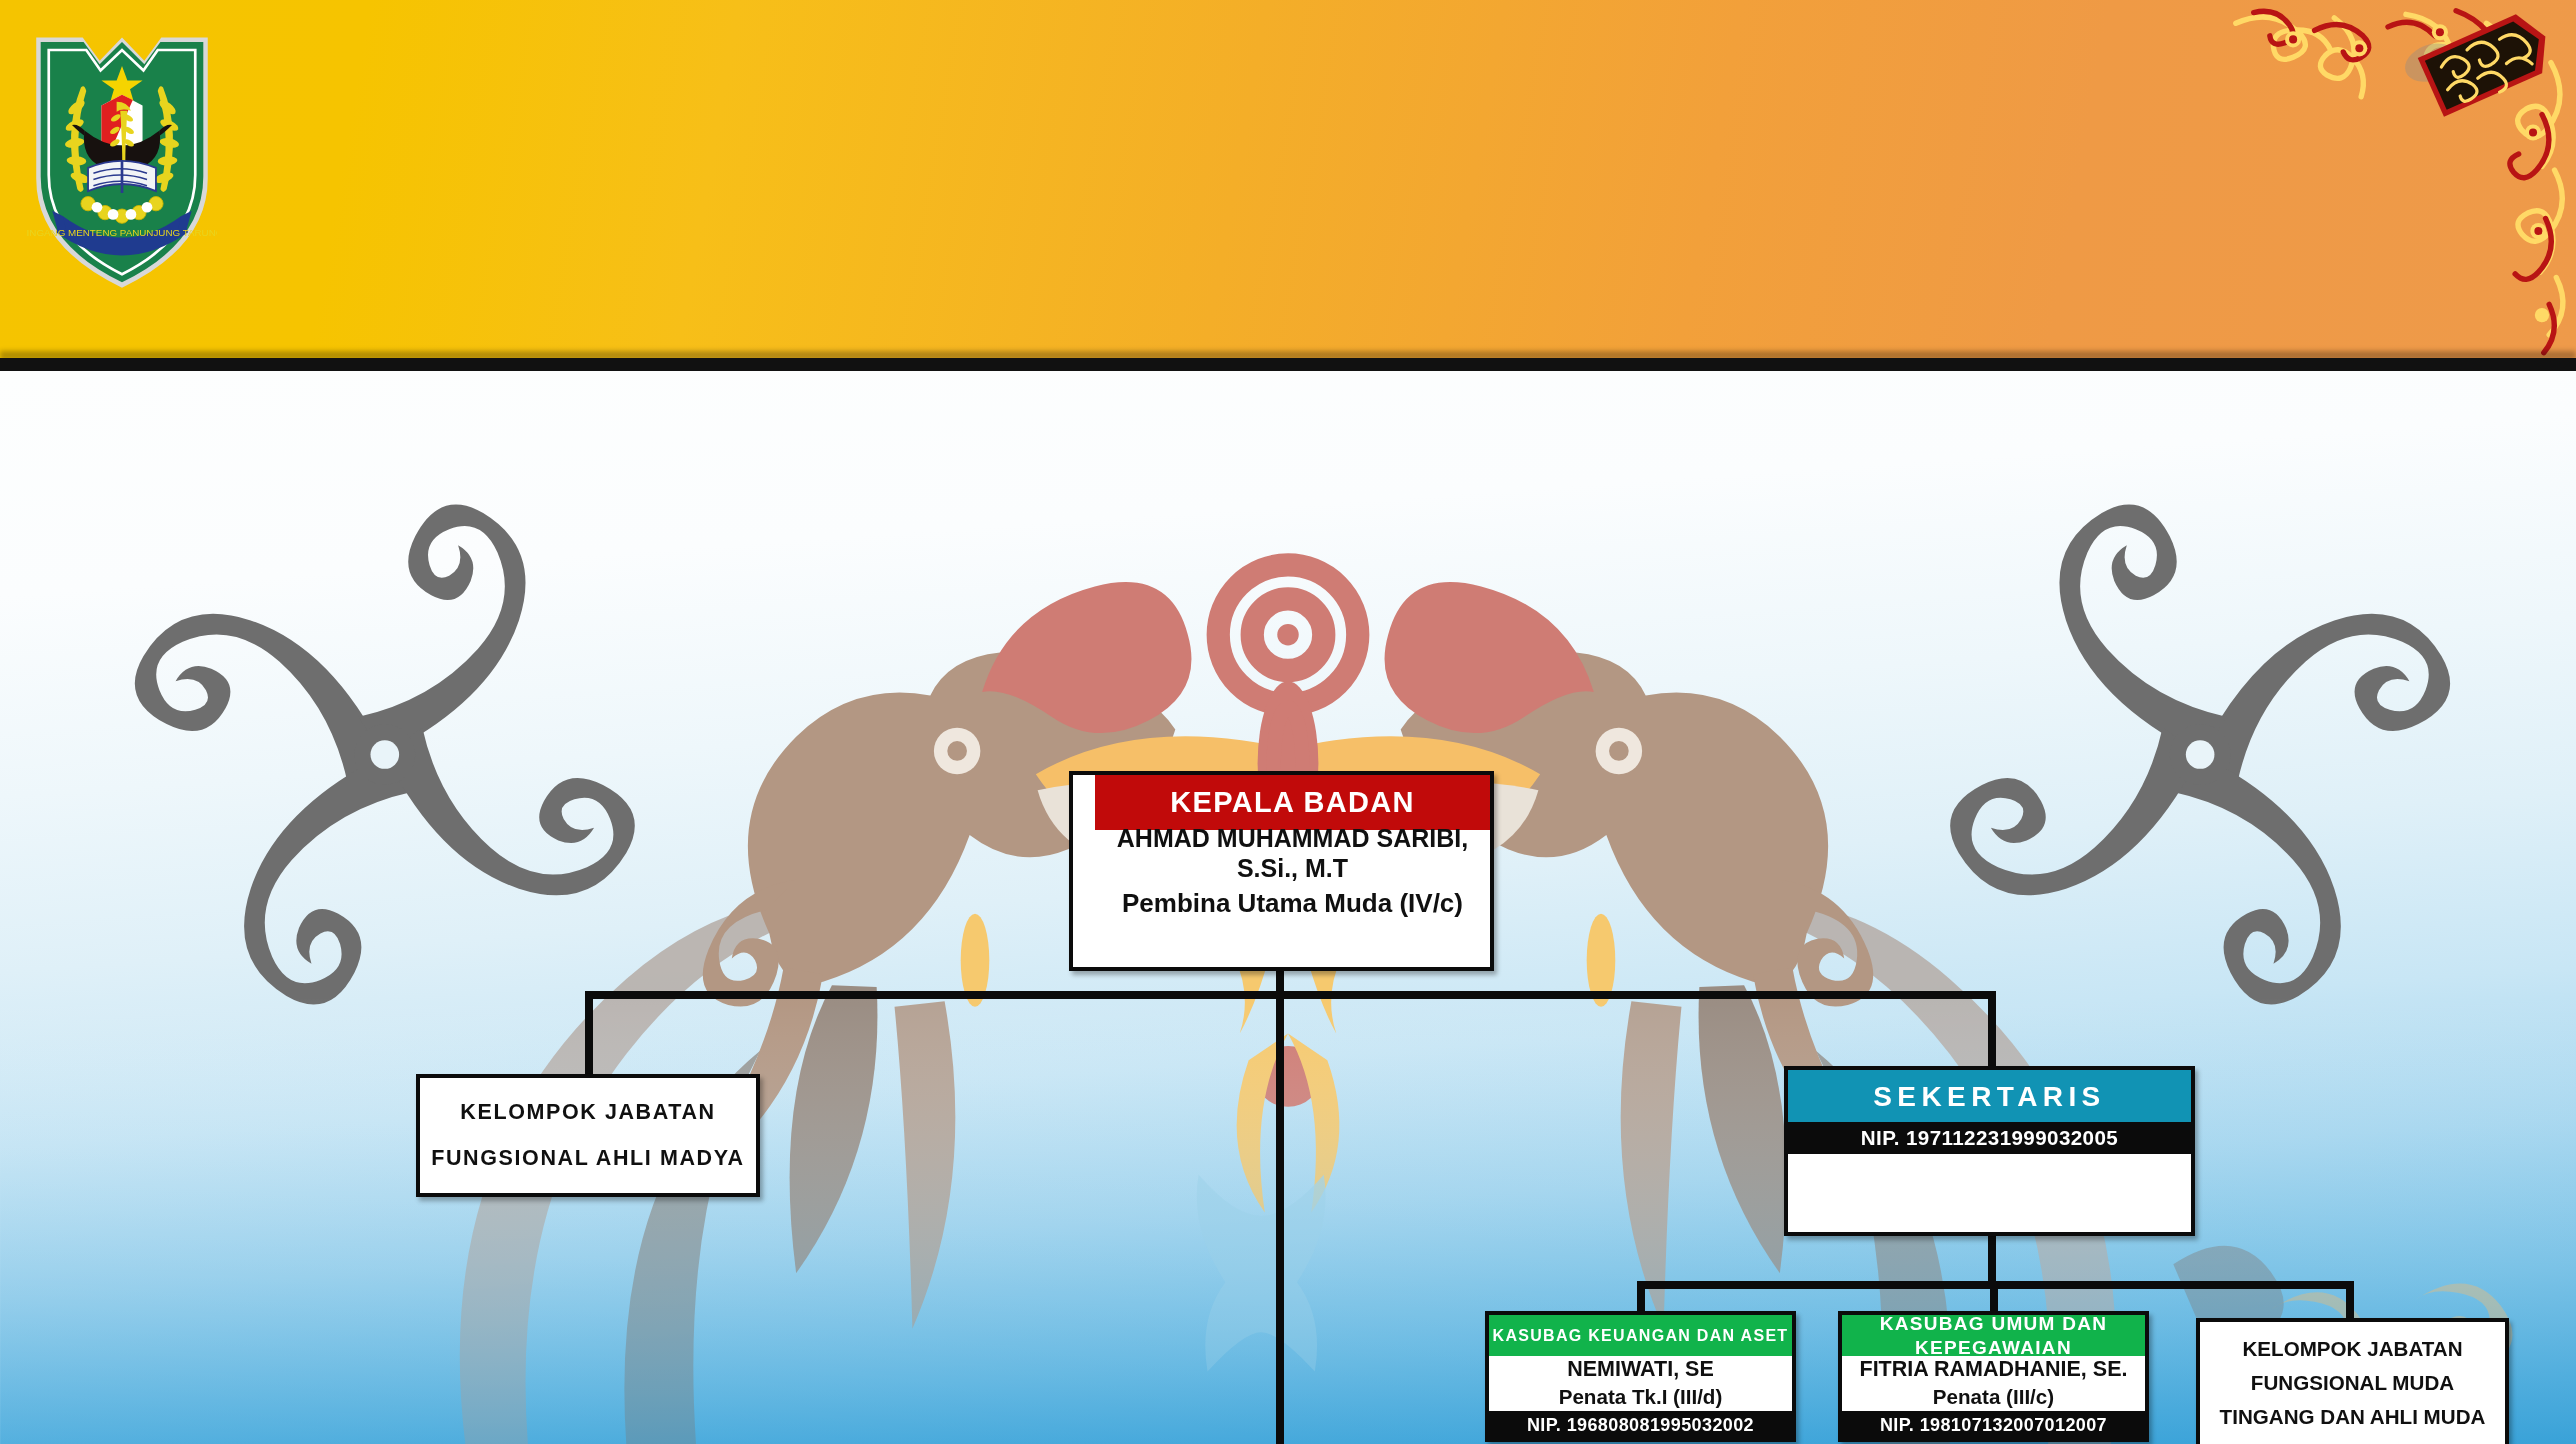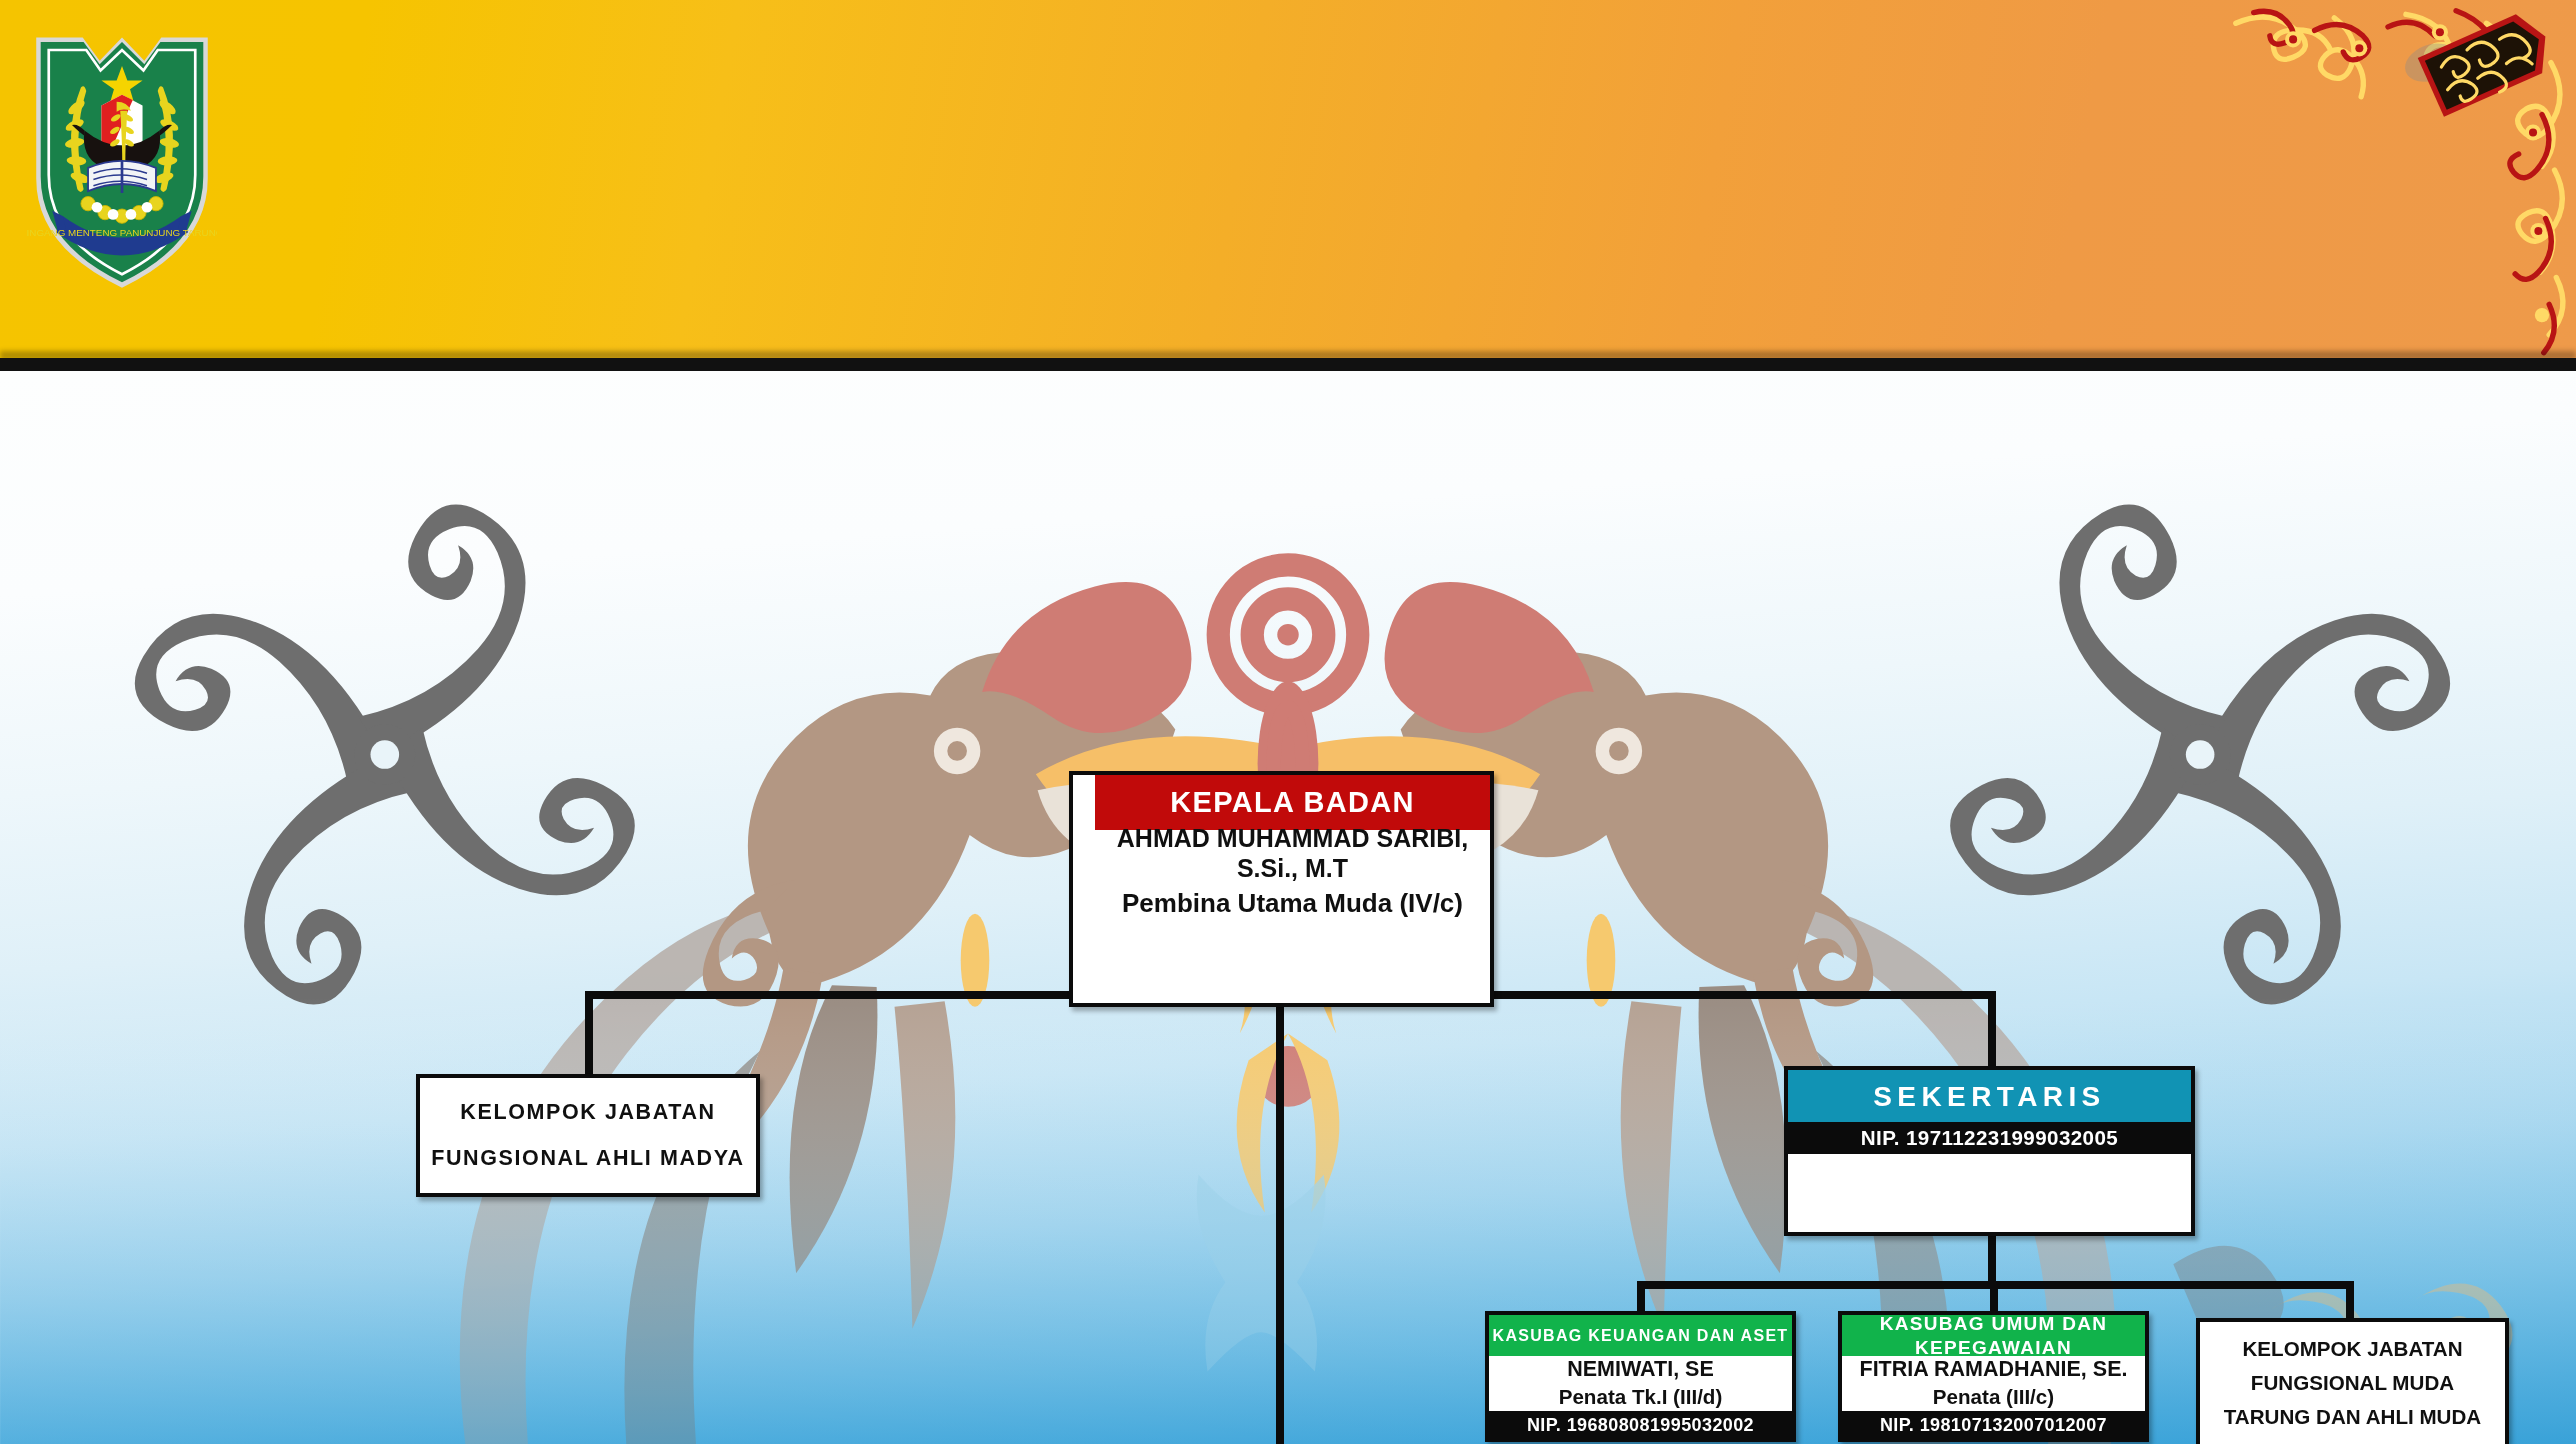--- a/index.html
+++ b/index.html
@@ -92,21 +92,21 @@
     width: 100%; display: flex; align-items: center; justify-content: center;
     letter-spacing: 0.4px;
   }
   .plain {
     font-weight: 900; color: #101010; text-align: center; line-height: 1.5;
     display: flex; flex-direction: column; align-items: center;
     justify-content: center; height: 100%; width: 100%;
   }
 
   
-  #box-kepala   { left: 1069px; top:  401px; width: 425px; height: 236px; padding-left: 22px; }
+  #box-kepala   { left: 1069px; top:  401px; width: 425px; height: 200px; padding-left: 22px; }
   #box-kepala .bar      { height: 55px;  font-size: 29px; }
   #box-kepala .body-area{ height: 83px; }
   #box-kepala .nm       { font-size: 25px; }
   #box-kepala .rnk      { font-size: 26px; margin-top: 3.6px; }
   #box-kepala .nip      { height: 37px; font-size: 22.4px; }
 
   #box-sekertaris { left: 1784px; top: 696px; width: 411px; height: 170px; }
   #box-sekertaris .bar      { height: 52px; font-size: 28px; letter-spacing: 5.4px; }
   #box-sekertaris .body-area{ height: 77px; }
   #box-sekertaris .nm       { font-size: 22.4px; }
@@ -417,19 +417,19 @@
         <div class="nm">FITRIA RAMADHANIE, SE.</div>
         <div class="rnk">Penata (III/c)</div>
       </div>
       <div class="nip">NIP. 198107132007012007</div>
     </div>
 
     <div class="box" id="box-pertama-sek">
       <div class="plain">
         <div>KELOMPOK JABATAN</div>
         <div>FUNGSIONAL MUDA</div>
-        <div>TARUNG DAN AHLI MUDA</div>
+        <div>TINGANG DAN AHLI MUDA</div>
       </div>
     </div>
 
   </div>
 </div>
 
 
 </body></html>

